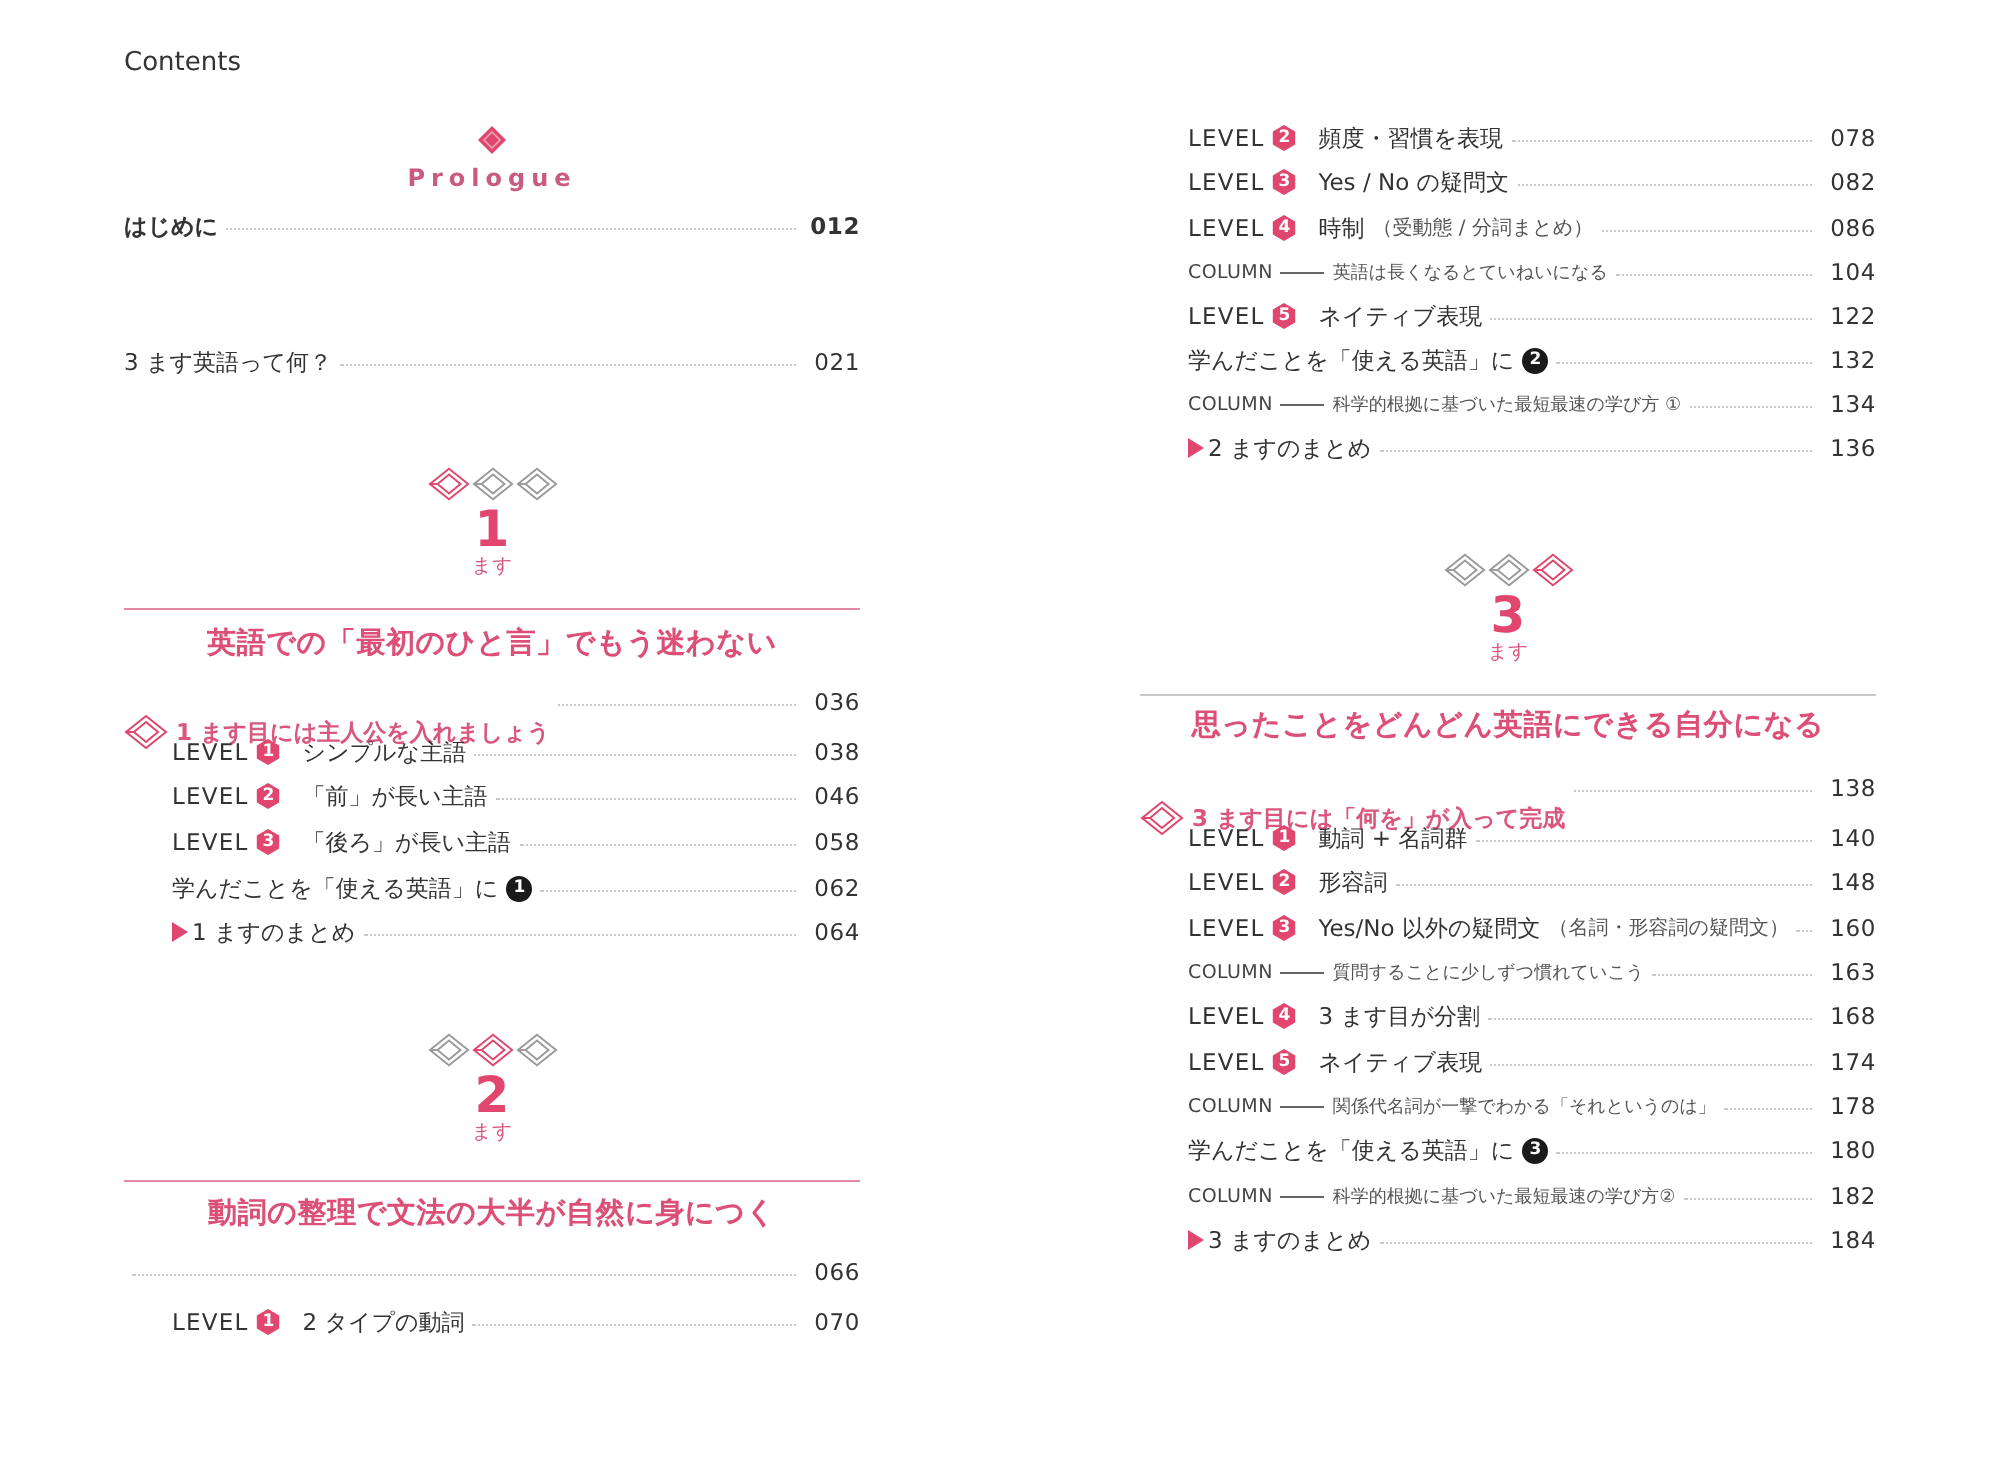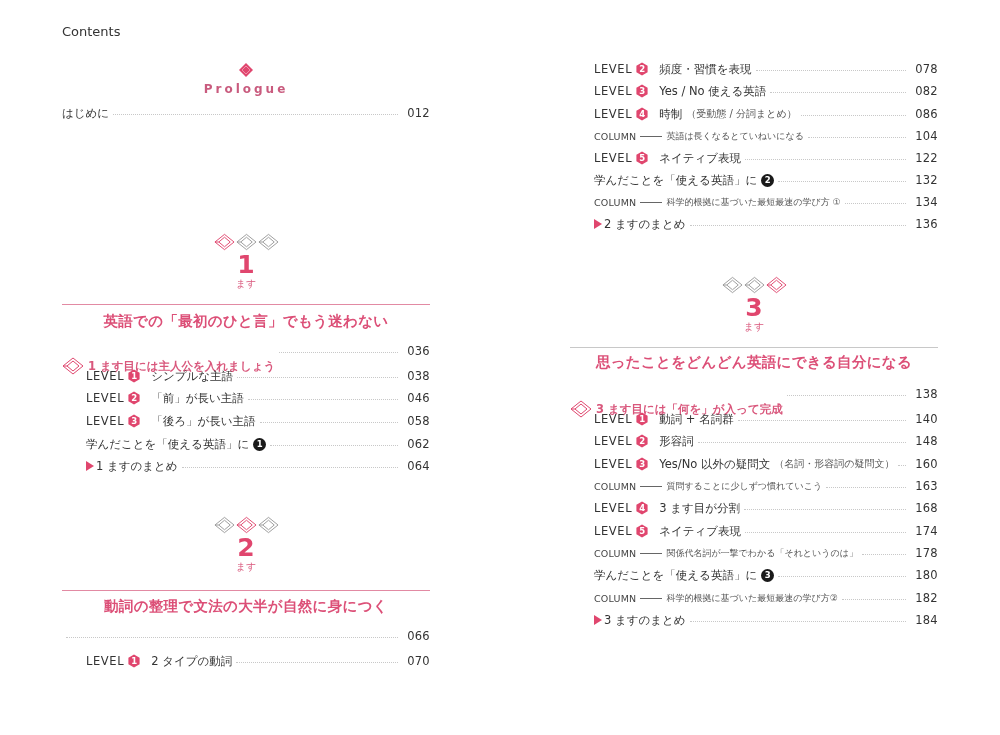--- a/index.html
+++ b/index.html
@@ -56,26 +56,31 @@
 
   <div class="contents-title">Contents</div>
 
   <div class="section-head" style="top:62px;">
     <svg class="solid-diamond" viewBox="0 0 16 16">
       <polygon points="8,1 15,8 8,15 1,8" fill="#e0466e"></polygon>
       <polygon points="8,4 12,8 8,12 4,8" fill="none" stroke="#f3a2b7" stroke-width="0.8"></polygon>
     </svg>
     <div class="section-word">Prologue</div>
   </div>
-  <div class="row" style="top:104px;">
+  <div class="row" style="top:104px;font-weight:bold;">
     <span class="label">はじめに</span>
     <span class="leader"></span>
     <span class="page-num">012</span>
   </div>
 
+  <div class="row" style="top:172px;">
+    <span class="label">3 ます英語って何？</span>
+    <span class="leader"></span>
+    <span class="page-num">021</span>
+  </div>
 
   <div class="chapter-head" style="top:233px;">
     <div class="diamonds">
       <svg viewBox="0 0 22 18">
           <polygon points="11,1 21,9 11,17 1,9" fill="none" stroke="#e0466e" stroke-width="1"></polygon>
           <polygon points="11,4 17,9 11,14 5,9" fill="none" stroke="#e0466e" stroke-width="1"></polygon>
           <line x1="1" y1="9" x2="5" y2="9" stroke="#e0466e"></line>
         </svg>
       <svg viewBox="0 0 22 18">
           <polygon points="11,1 21,9 11,17 1,9" fill="none" stroke="#9a9a9a" stroke-width="1"></polygon>
@@ -229,21 +234,21 @@
   </div>
   <div class="row indent" style="top:82px;">
     <span class="label">
       <span class="level-word">LEVEL</span>
       <span class="hex-badge">
           <svg viewBox="0 0 14 14">
             <polygon points="7,0.5 12.6,3.75 12.6,10.25 7,13.5 1.4,10.25 1.4,3.75" fill="#e0466e"></polygon>
           </svg>
           <span>3</span>
         </span>
-      <span class="level-title">Yes / No 使える英語</span>
+      <span class="level-title">Yes / No の疑問文</span>
     </span>
     <span class="leader"></span>
     <span class="page-num">082</span>
   </div>
   <div class="row indent" style="top:105px;">
     <span class="label">
       <span class="level-word">LEVEL</span>
       <span class="hex-badge">
           <svg viewBox="0 0 14 14">
             <polygon points="7,0.5 12.6,3.75 12.6,10.25 7,13.5 1.4,10.25 1.4,3.75" fill="#e0466e"></polygon>

